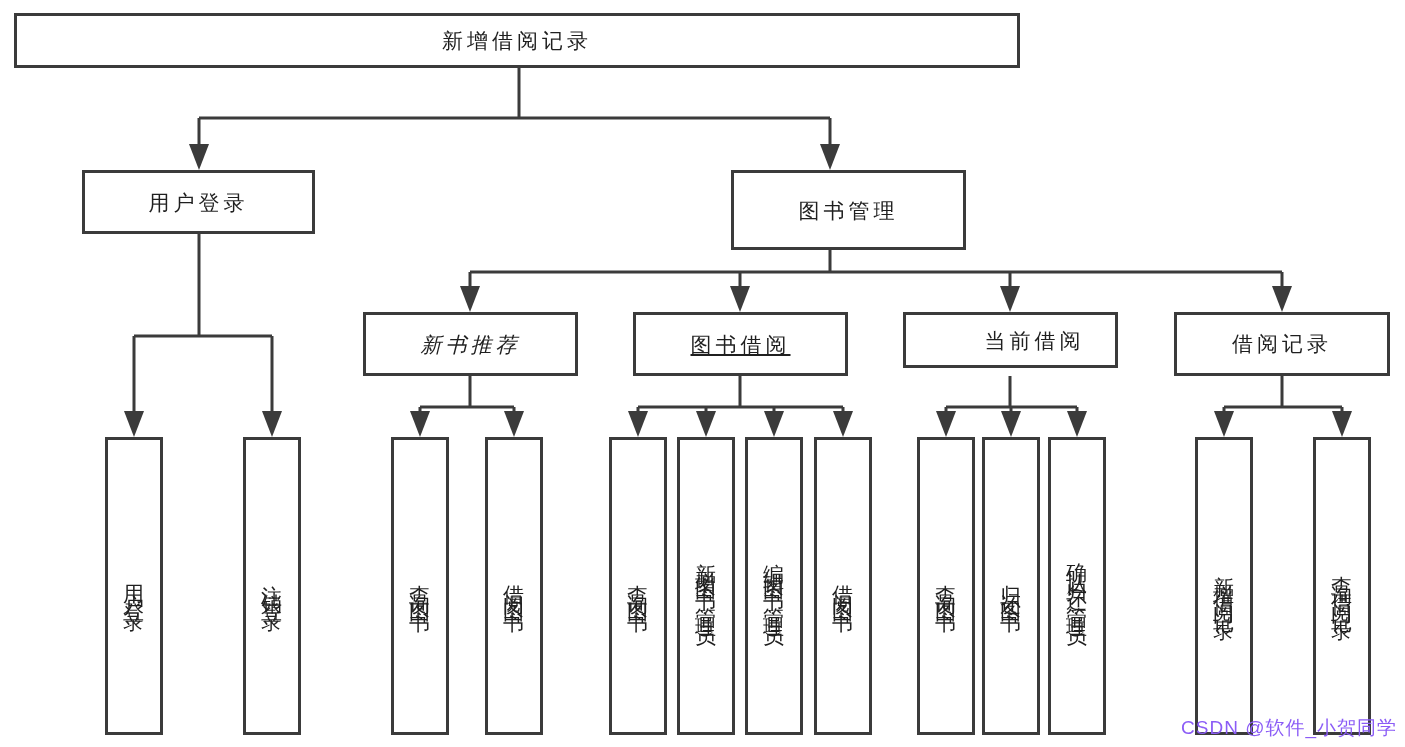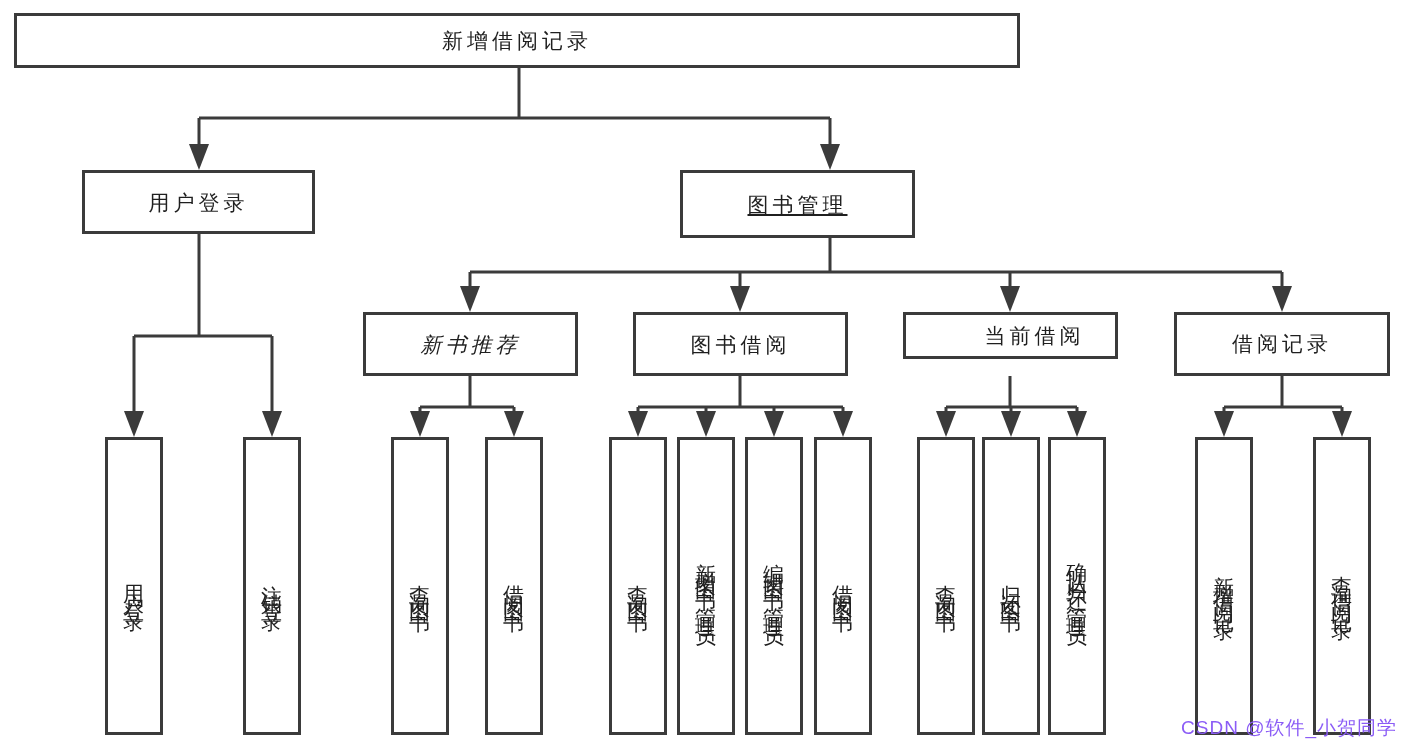--- a/index.html
+++ b/index.html
@@ -100,31 +100,31 @@
     </g>
   </svg>
 
   <div class="node" style="left:14px; top:13px; width:1006px; height:55px;">
     <span class="lbl">新增借阅记录</span>
   </div>
 
   <div class="node" style="left:82px; top:170px; width:233px; height:64px;">
     <span class="lbl">用户登录</span>
   </div>
-  <div class="node" style="left:680px; top:170px; width:235px; height:68px;text-decoration:underline;">
+  <div class="node" style="left:731px; top:170px; width:235px; height:80px;">
     <span class="lbl">图书管理</span>
   </div>
 
   <div class="node" style="left:363px; top:312px; width:215px; height:64px;font-style:italic;">
     <span class="lbl">新书推荐</span>
   </div>
-  <div class="node" style="left:633px; top:312px; width:215px; height:64px;">
+  <div class="node" style="left:633px; top:312px; width:215px; height:64px;text-decoration:underline;">
     <span class="lbl">图书借阅</span>
   </div>
-  <div class="node" style="left:903px; top:312px; width:215px; height:47px;padding-left:48px;">
+  <div class="node" style="left:903px; top:312px; width:215px; height:56px;padding-left:48px;">
     <span class="lbl">当前借阅</span>
   </div>
   <div class="node" style="left:1174px; top:312px; width:216px; height:64px;font-family:Liberation Serif, serif;">
     <span class="lbl">借阅记录</span>
   </div>
 
   <div class="node vert leaf" style="left:105px;">
     <span class="lbl">用户登录</span>
   </div>
   <div class="node vert leaf" style="left:243px;">

